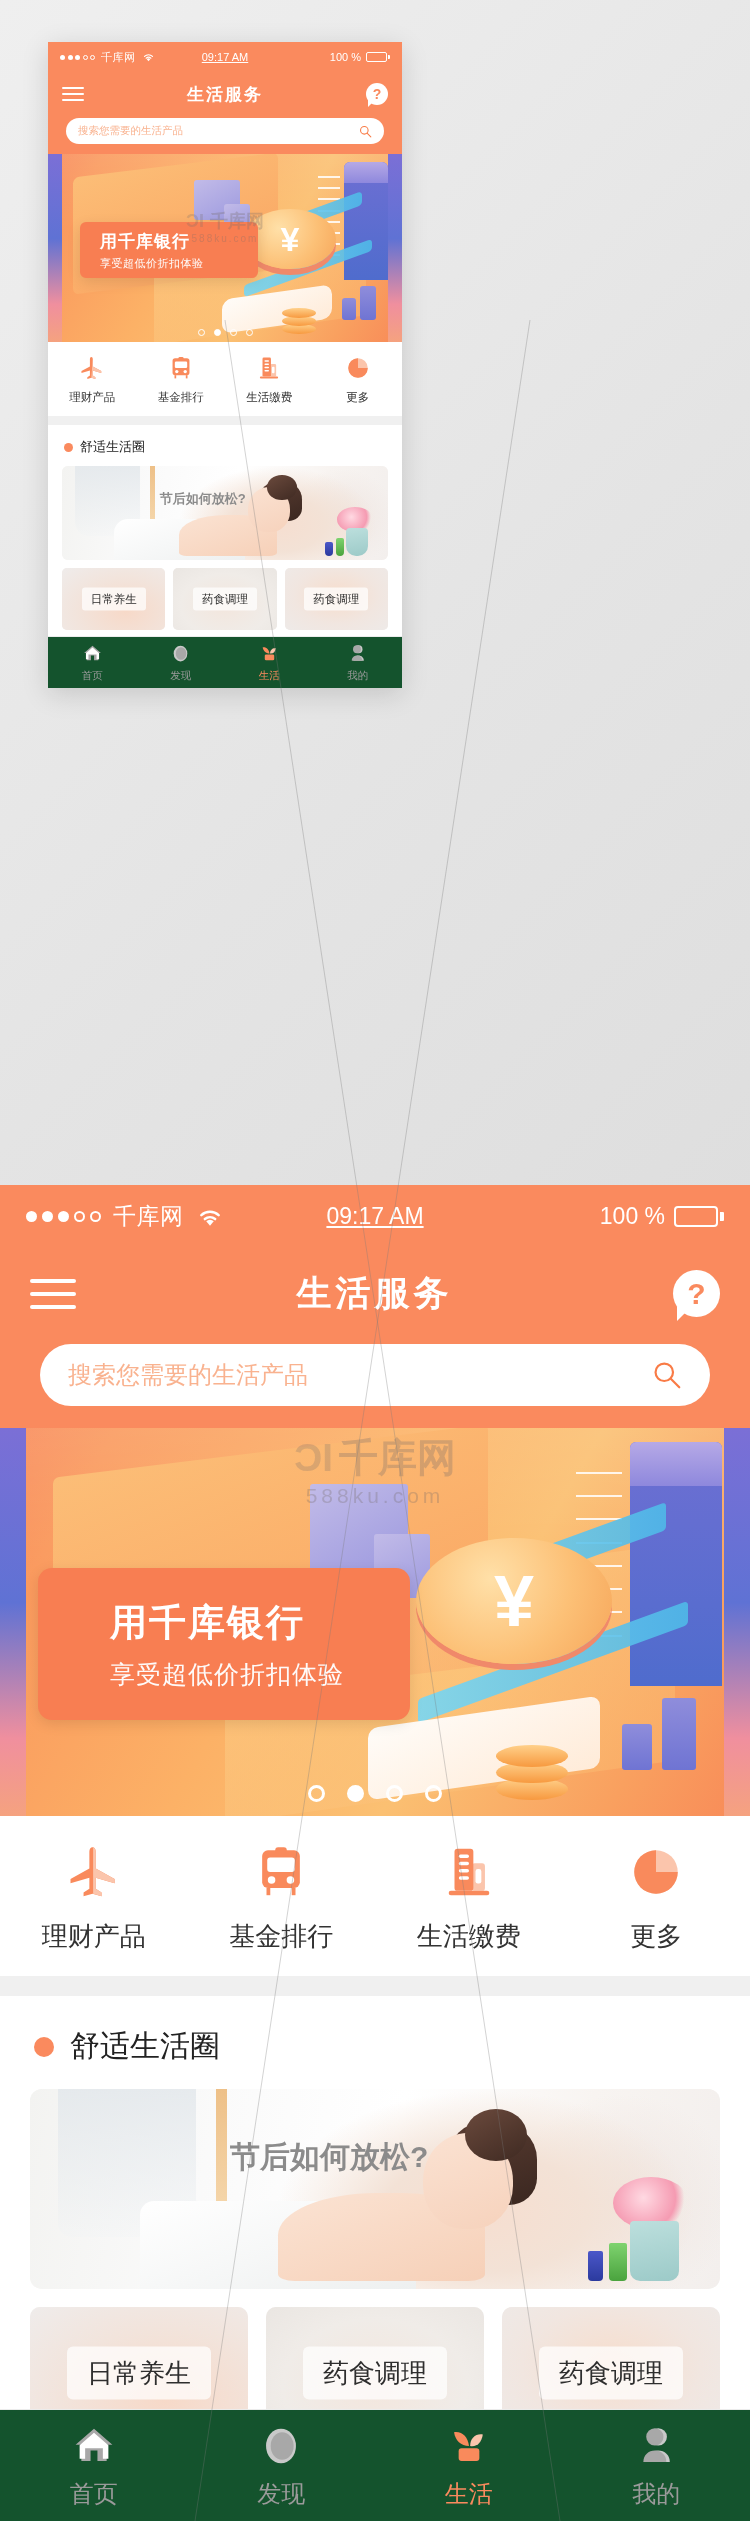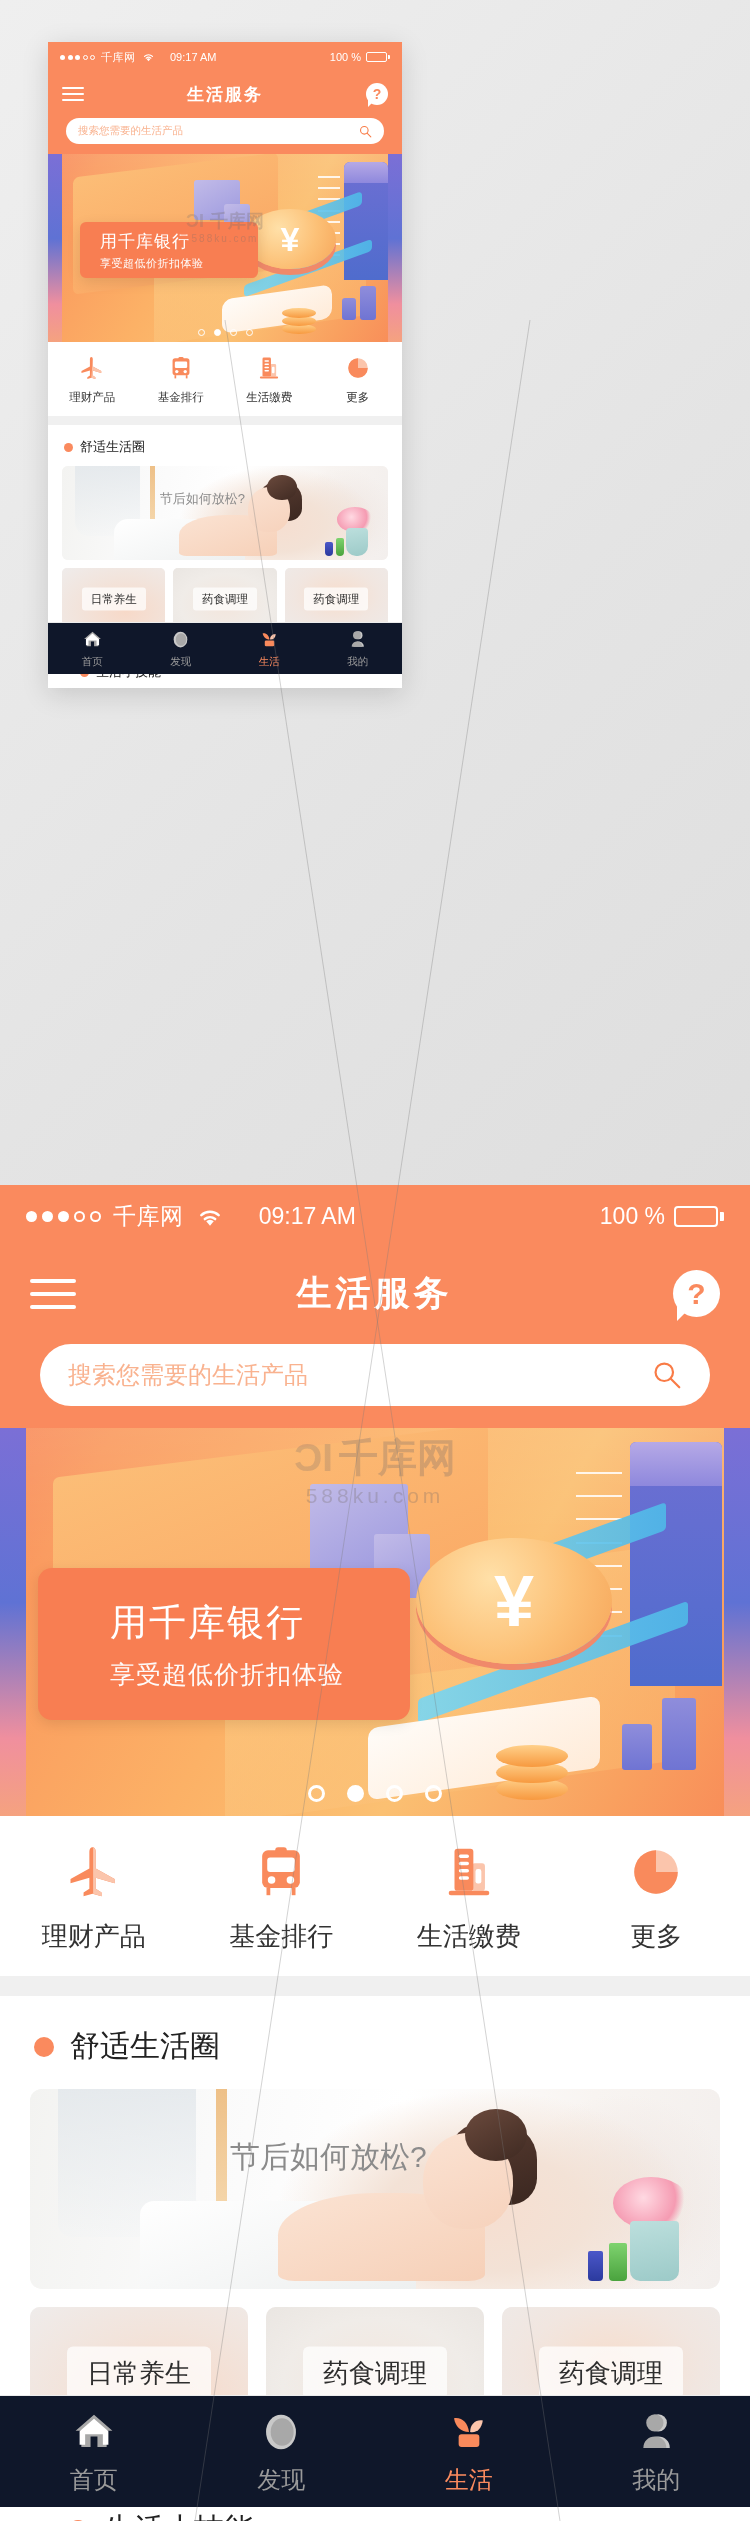--- a/index.html
+++ b/index.html
@@ -23,21 +23,21 @@
   .screen.large{
     left:0;top:1185px;width:750px;height:1336px;
   }
 
   
   .statusbar{display:flex;align-items:center;background:#fa8a5e;color:#fff;}
   .small .statusbar{height:30px;padding:0 12px;font-size:11px;}
   .large .statusbar{height:62px;padding:0 26px;font-size:23px;}
   .sb-left{display:flex;align-items:center;gap:6px;flex:1;}
   .large .sb-left{gap:12px;}
-  .sb-center{flex:1;text-align:left;white-space:nowrap;}
+  .sb-center{flex:1;text-align:center;white-space:nowrap;text-decoration:underline;}
   .sb-right{flex:1;display:flex;align-items:center;justify-content:flex-end;gap:5px;}
   .large .sb-right{gap:9px;}
   .dots{display:flex;align-items:center;gap:2.5px;}
   .large .dots{gap:5px;}
   .dots i{display:block;width:5px;height:5px;border-radius:50%;background:#fff;}
   .large .dots i{width:11px;height:11px;}
   .dots i.hollow{background:transparent;border:1px solid #fff;}
   .large .dots i.hollow{border-width:2px;}
   .carrier{white-space:nowrap;letter-spacing:.5px;}
   .wifi{position:relative;display:inline-block;}
@@ -154,21 +154,21 @@
   
   .pad{position:absolute;border-radius:10px;transform:skewY(-8deg);
     background:linear-gradient(160deg,#ffffff,#ffeede);opacity:.95;}
   .small .pad{right:70px;bottom:16px;width:110px;height:34px;}
   .large .pad{right:150px;bottom:32px;width:232px;height:72px;}
 
   .bn-card{position:absolute;background:#f87e52;border-radius:8px;color:#fff;
     display:flex;flex-direction:column;justify-content:center;box-shadow:0 4px 14px rgba(0,0,0,.10);}
   .small .bn-card{left:32px;top:68px;width:178px;height:56px;padding:0 0 0 20px;border-radius:6px;}
   .large .bn-card{left:38px;top:140px;width:372px;height:152px;padding:0 0 0 72px;border-radius:14px;}
-  .bn-card .t1{font-weight:normal;}
+  .bn-card .t1{font-weight:bold;}
   .small .bn-card .t1{font-size:17px;letter-spacing:1px;}
   .large .bn-card .t1{font-size:37px;letter-spacing:2px;}
   .bn-card .t2{opacity:.97;}
   .small .bn-card .t2{font-size:11px;margin-top:3px;letter-spacing:.5px;}
   .large .bn-card .t2{font-size:25px;margin-top:10px;letter-spacing:1px;}
 
   .cdots{position:absolute;left:0;right:0;display:flex;justify-content:center;align-items:center;}
   .small .cdots{bottom:6px;gap:9px;}
   .large .cdots{bottom:14px;gap:22px;}
   .cdots i{border-radius:50%;border:2px solid #fff;display:block;}
@@ -242,42 +242,42 @@
   .fig-towel{position:absolute;left:16%;bottom:0;width:40%;height:44%;border-radius:14px 28px 0 0;
     background:linear-gradient(160deg,#ffffff,#eef0f0);}
   
   .vase{position:absolute;right:6%;bottom:4%;width:7%;height:30%;border-radius:4px 4px 10px 10px;
     background:linear-gradient(170deg,#bcdfdd,#9ccac8);}
   .flower{position:absolute;right:4.5%;bottom:30%;width:11%;height:26%;border-radius:50%;
     background:radial-gradient(circle at 40% 40%,#ffd9e2,#f59bb2 58%,rgba(250,220,228,0) 74%);}
   .bottle{position:absolute;border-radius:2px 2px 4px 4px;}
   .bottle.b1{right:17%;bottom:4%;width:2.2%;height:15%;background:linear-gradient(180deg,#4b57c9,#2b3a9e);}
   .bottle.b2{right:13.5%;bottom:4%;width:2.6%;height:19%;background:linear-gradient(180deg,#7fd36f,#4aa33e);}
-  .hero-tx{position:absolute;color:#8b8b8b;font-weight:normal;z-index:4;}
+  .hero-tx{position:absolute;color:#8b8b8b;font-weight:bold;z-index:4;}
   .small .hero-tx{left:30%;top:26%;font-size:13px;}
   .large .hero-tx{left:29%;top:24%;font-size:30px;}
 
   .tiles{display:flex;}
   .small .tiles{padding:8px 14px 10px;gap:8px;}
   .large .tiles{padding:18px 30px 22px;gap:18px;}
   .tile{flex:1;position:relative;overflow:hidden;background:#f3efee;}
   .small .tile{height:62px;border-radius:5px;}
   .large .tile{height:132px;border-radius:10px;}
   .tile .tbg{position:absolute;inset:0;}
   .tile .lbl{position:absolute;left:50%;top:50%;transform:translate(-50%,-50%);
     background:rgba(255,255,255,.72);color:#2e2e2e;white-space:nowrap;text-align:center;}
   .small .tile .lbl{font-size:11.5px;padding:4px 9px;border-radius:3px;}
   .large .tile .lbl{font-size:26px;padding:9px 20px;border-radius:6px;}
 
   .sect2{background:#fff;}
   .small .sect2{padding:8px 16px 0;}
   .large .sect2{padding:18px 34px 0;}
 
   
-  .tabbar{position:absolute;left:0;right:0;bottom:14px;background:#0f172a;display:flex;
+  .tabbar{position:absolute;left:0;right:0;bottom:0;background:#14532d;display:flex;
     border-top:1px solid #ececec;}
   .small .tabbar{height:52px;}
   .large .tabbar{height:112px;}
   .tab{flex:1;display:flex;flex-direction:column;align-items:center;justify-content:center;}
   .tab .ic{display:flex;align-items:center;justify-content:center;}
   .small .tab .ic{height:22px;}
   .large .tab .ic{height:48px;}
   .tab .lb{color:#9a9a9a;}
   .small .tab .lb{font-size:10.5px;margin-top:4px;}
   .large .tab .lb{font-size:24px;margin-top:8px;}

